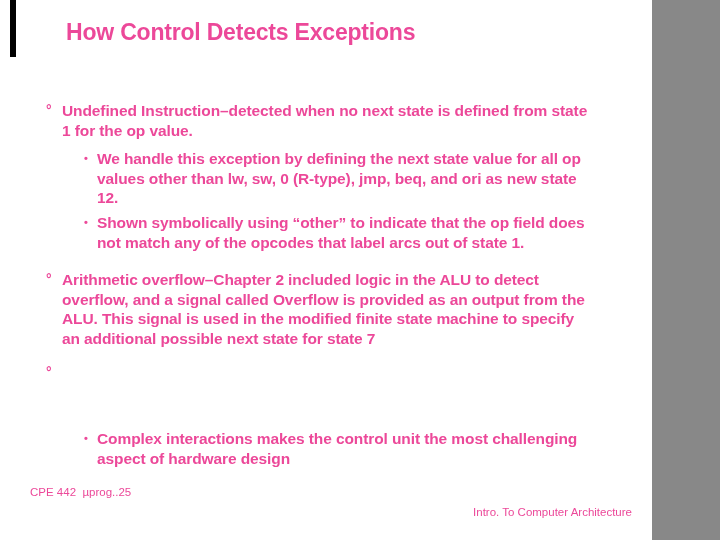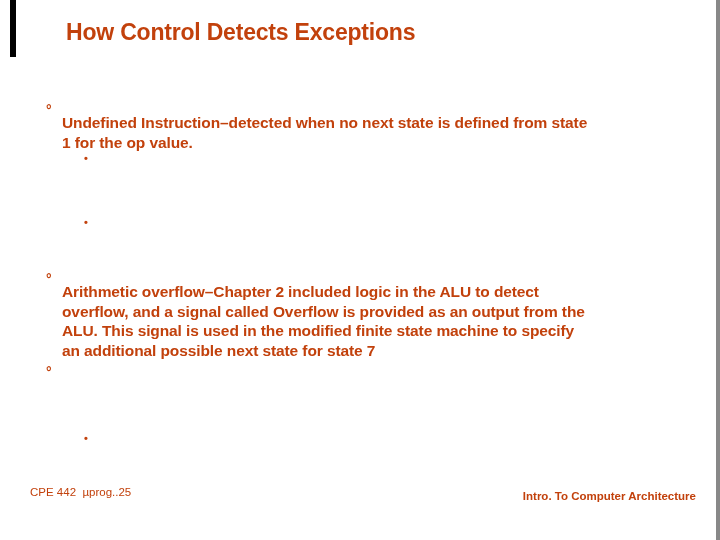--- a/index.html
+++ b/index.html
@@ -1,23 +1,23 @@
 <!DOCTYPE html>
 <html><head>
 <meta charset="utf-8">
 <style>
   html, body { margin: 0; padding: 0; background: #888; }
   .slide {
     position: relative;
-    width: 716px;
+    width: 652px;
     height: 540px;
     background: #ffffff;
     overflow: hidden;
     font-family: "Liberation Sans", sans-serif;
-    color: #c2410c;
+    color: #ec4899;
   }
   .corner-bar {
     position: absolute;
     left: 10px;
     top: 0;
     width: 6px;
     height: 57px;
     background: #000000;
   }
   .slide-title {
@@ -34,21 +34,20 @@
     position: absolute;
     display: flex;
     align-items: flex-start;
     font-weight: bold;
     font-size: 15.5px;
     line-height: 19.5px;
     letter-spacing: -0.1px;
   }
   .block .text {
     white-space: pre-line;
-    margin-top: 12px;
   }
   .level1 { left: 46px; width: 640px; }
   .level1 .marker {
     flex: 0 0 16px;
     width: 16px;
     font-size: 14px;
     line-height: 19.5px;
   }
   .level2 { left: 84px; width: 596px; }
   .level2 .marker {
@@ -67,61 +66,68 @@
     position: absolute;
     left: 30px;
     top: 486px;
     font-size: 11.5px;
     font-weight: normal;
     white-space: pre;
   }
   .footer-right {
     position: absolute;
     right: 20px;
-    top: 490px;
+    top: 506px;
     font-size: 11.5px;
-    font-weight: bold;
+    font-weight: normal;
     white-space: pre;
   }
 </style>
 </head>
 <body>
 
 <div class="slide">
 
   <div class="corner-bar"></div>
 
   <h1 class="slide-title">How Control Detects Exceptions</h1>
 
   <div class="block level1 b0">
     <span class="marker">°</span>
     <span class="text">Undefined Instruction–detected when no next state is defined from state
 1 for the op value.</span>
   </div>
 
   <div class="block level2 b1">
     <span class="marker">•</span>
+    <span class="text">We handle this exception by defining the next state value for all op
+values other than lw, sw, 0 (R-type), jmp, beq, and ori as new state
+12.</span>
   </div>
 
   <div class="block level2 b2">
     <span class="marker">•</span>
+    <span class="text">Shown symbolically using “other” to indicate that the op field does
+not match any of the opcodes that label arcs out of state 1.</span>
   </div>
 
   <div class="block level1 b3">
     <span class="marker">°</span>
     <span class="text">Arithmetic overflow–Chapter 2 included logic in the ALU to detect
 overflow, and a signal called Overflow is provided as an output from the
 ALU. This signal is used in the modified finite state machine to specify
 an additional possible next state for state 7</span>
   </div>
 
   <div class="block level1 b4">
     <span class="marker">°</span>
   </div>
 
   <div class="block level2 b5">
     <span class="marker">•</span>
+    <span class="text">Complex interactions makes the control unit the most challenging
+aspect of hardware design</span>
   </div>
 
   <div class="footer-left">CPE 442  µprog..25</div>
   <div class="footer-right">Intro. To Computer Architecture</div>
 
 </div>
 
 </body></html>

